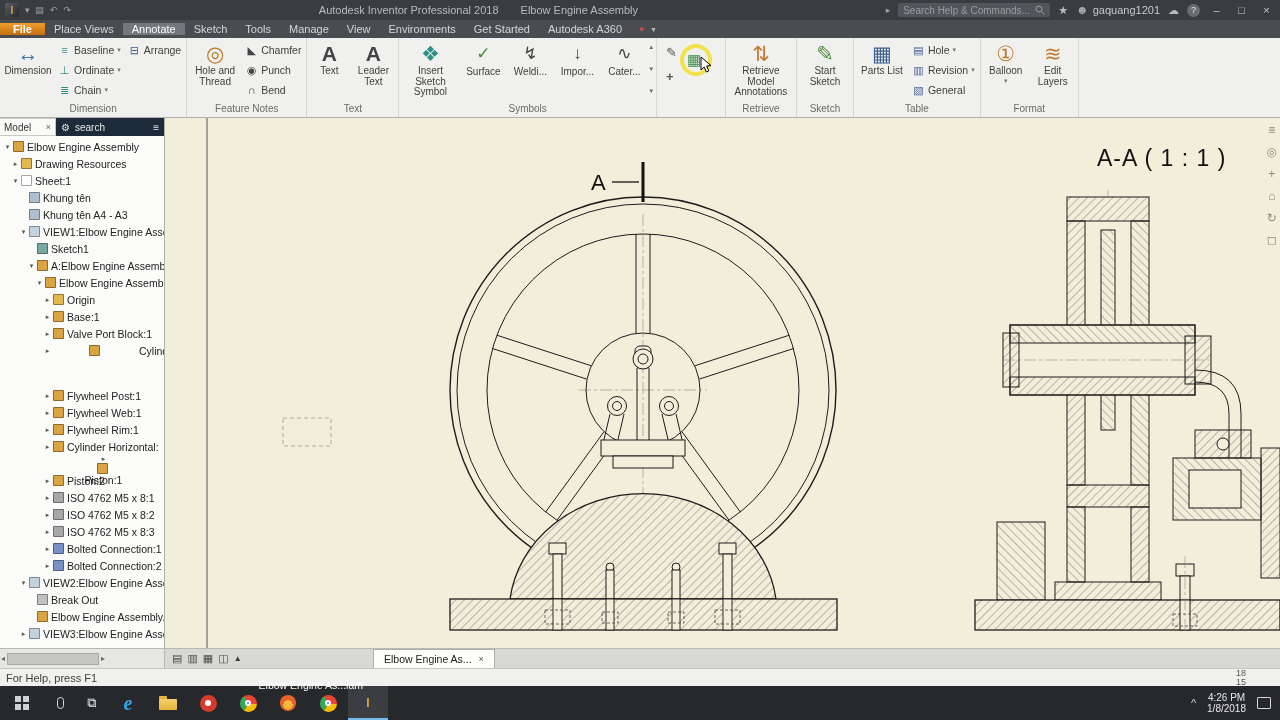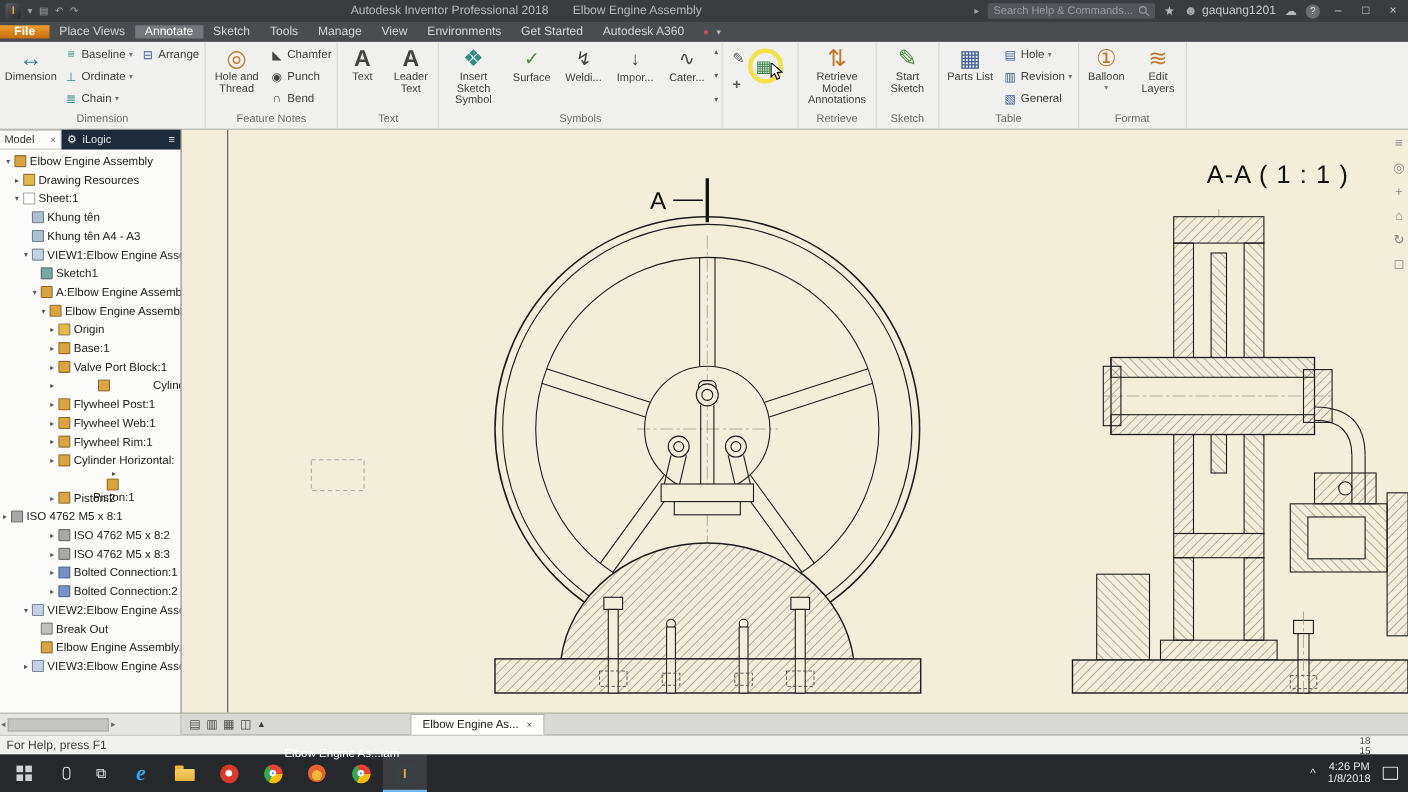--- a/index.html
+++ b/index.html
@@ -351,21 +351,21 @@
 <div class="main">
 
   <div class="browser">
     <div class="b-header">
       <div class="model-tab">
         <span>Model</span>
         <span class="model-x">×</span>
       </div>
       <div class="ilogic">
         <span>⚙</span>
-        <span>iLogic</span>
+        <span>search</span>
         <span class="sp"></span>
         <span>≡</span>
       </div>
     </div>
     <div class="tree" id="tree">
         <div class="trow" style="padding-left: 3px;">
           <span class="texp">▾</span>
           <span class="ticon" style="background: rgb(217, 164, 65);"></span>
           <span class="tlabel">Elbow Engine Assembly</span>
         </div>
@@ -422,21 +422,21 @@
         <div class="trow" style="padding-left: 43px;">
           <span class="texp">▸</span>
           <span class="ticon" style="background: rgb(217, 164, 65);"></span>
           <span class="tlabel">Valve Port Block:1</span>
         </div>
         <div class="trow" style="padding-left: 43px; gap: 36px;">
           <span class="texp">▸</span>
           <span class="ticon" style="background: rgb(217, 164, 65);"></span>
           <span class="tlabel">Cylinder Vert:1</span>
         </div>
-        <div class="trow" style="padding-left: 43px;">
+        <div class="trow" style="padding-left: 43px; margin-top: 28px;">
           <span class="texp">▸</span>
           <span class="ticon" style="background: rgb(217, 164, 65);"></span>
           <span class="tlabel">Flywheel Post:1</span>
         </div>
         <div class="trow" style="padding-left: 43px;">
           <span class="texp">▸</span>
           <span class="ticon" style="background: rgb(217, 164, 65);"></span>
           <span class="tlabel">Flywheel Web:1</span>
         </div>
         <div class="trow" style="padding-left: 43px;">
@@ -452,21 +452,21 @@
         <div class="trow" style="padding-left: 43px; flex-direction: column;">
           <span class="texp">▸</span>
           <span class="ticon" style="background: rgb(217, 164, 65);"></span>
           <span class="tlabel">Piston:1</span>
         </div>
         <div class="trow" style="padding-left: 43px;">
           <span class="texp">▸</span>
           <span class="ticon" style="background: rgb(217, 164, 65);"></span>
           <span class="tlabel">Piston:2</span>
         </div>
-        <div class="trow" style="">
+        <div class="trow" style="padding-left: 43px;">
           <span class="texp">▸</span>
           <span class="ticon" style="background: rgb(168, 168, 168);"></span>
           <span class="tlabel">ISO 4762 M5 x 8:1</span>
         </div>
         <div class="trow" style="padding-left: 43px;">
           <span class="texp">▸</span>
           <span class="ticon" style="background: rgb(168, 168, 168);"></span>
           <span class="tlabel">ISO 4762 M5 x 8:2</span>
         </div>
         <div class="trow" style="padding-left: 43px;">

